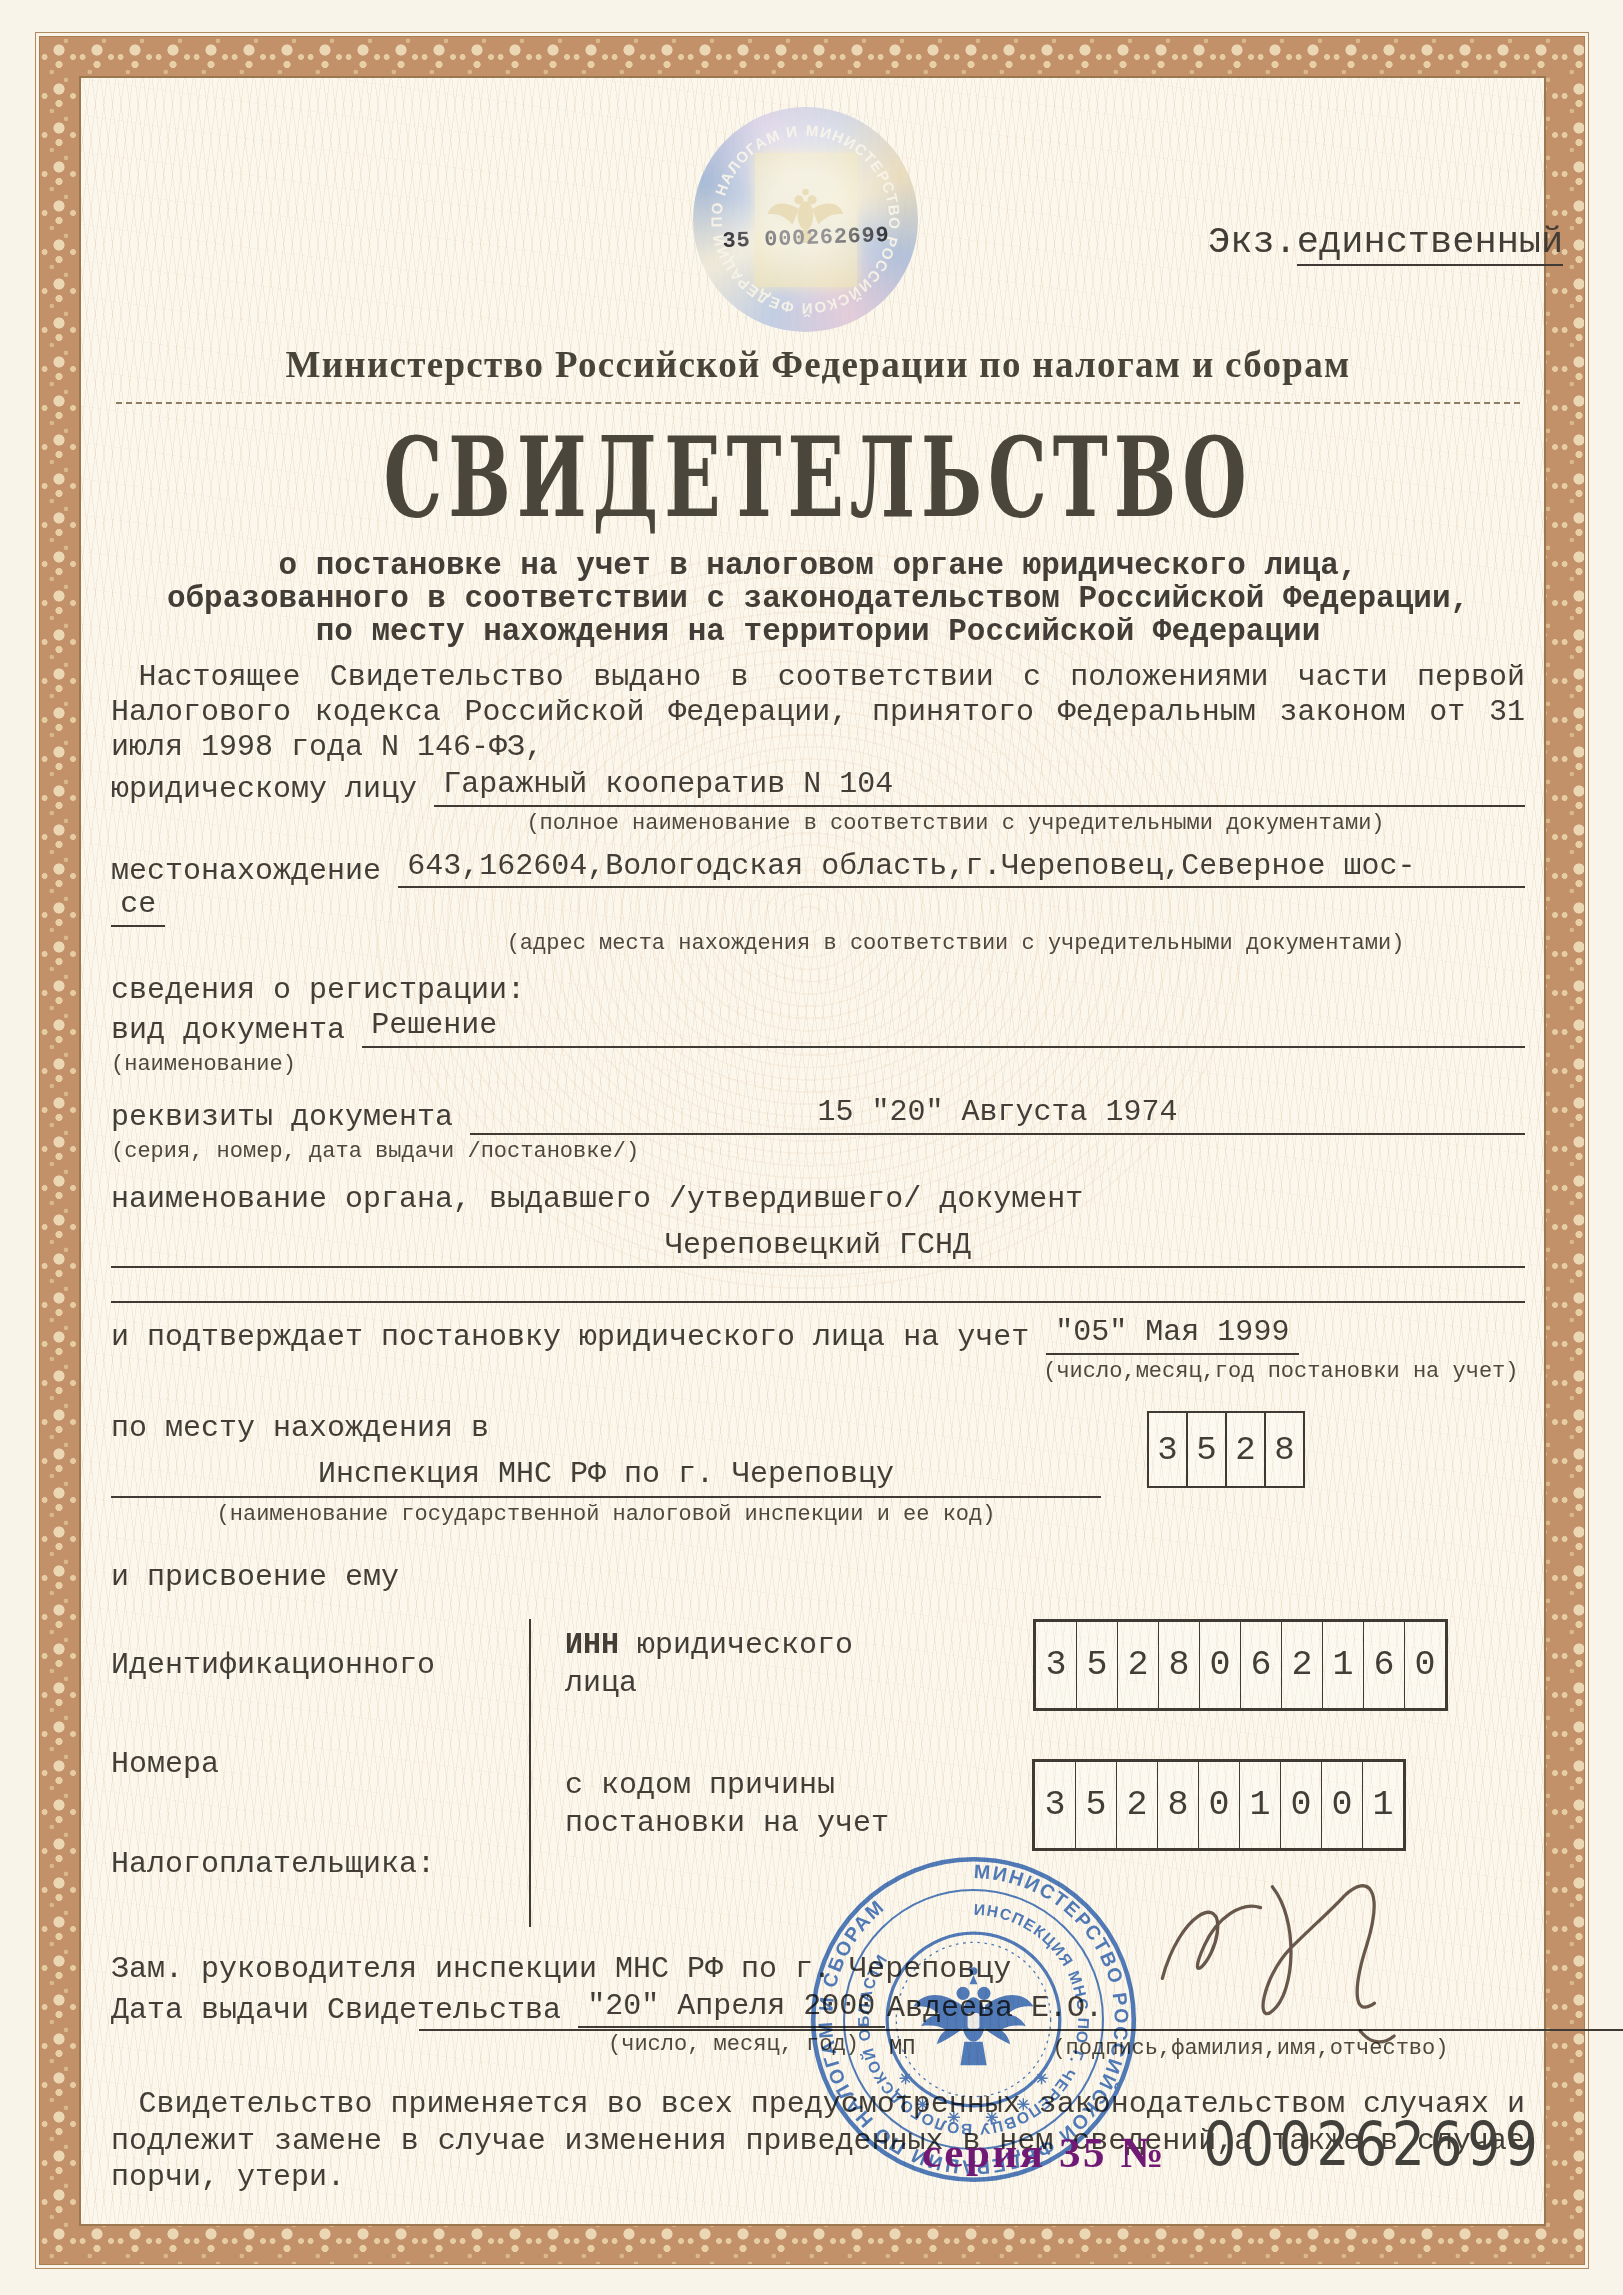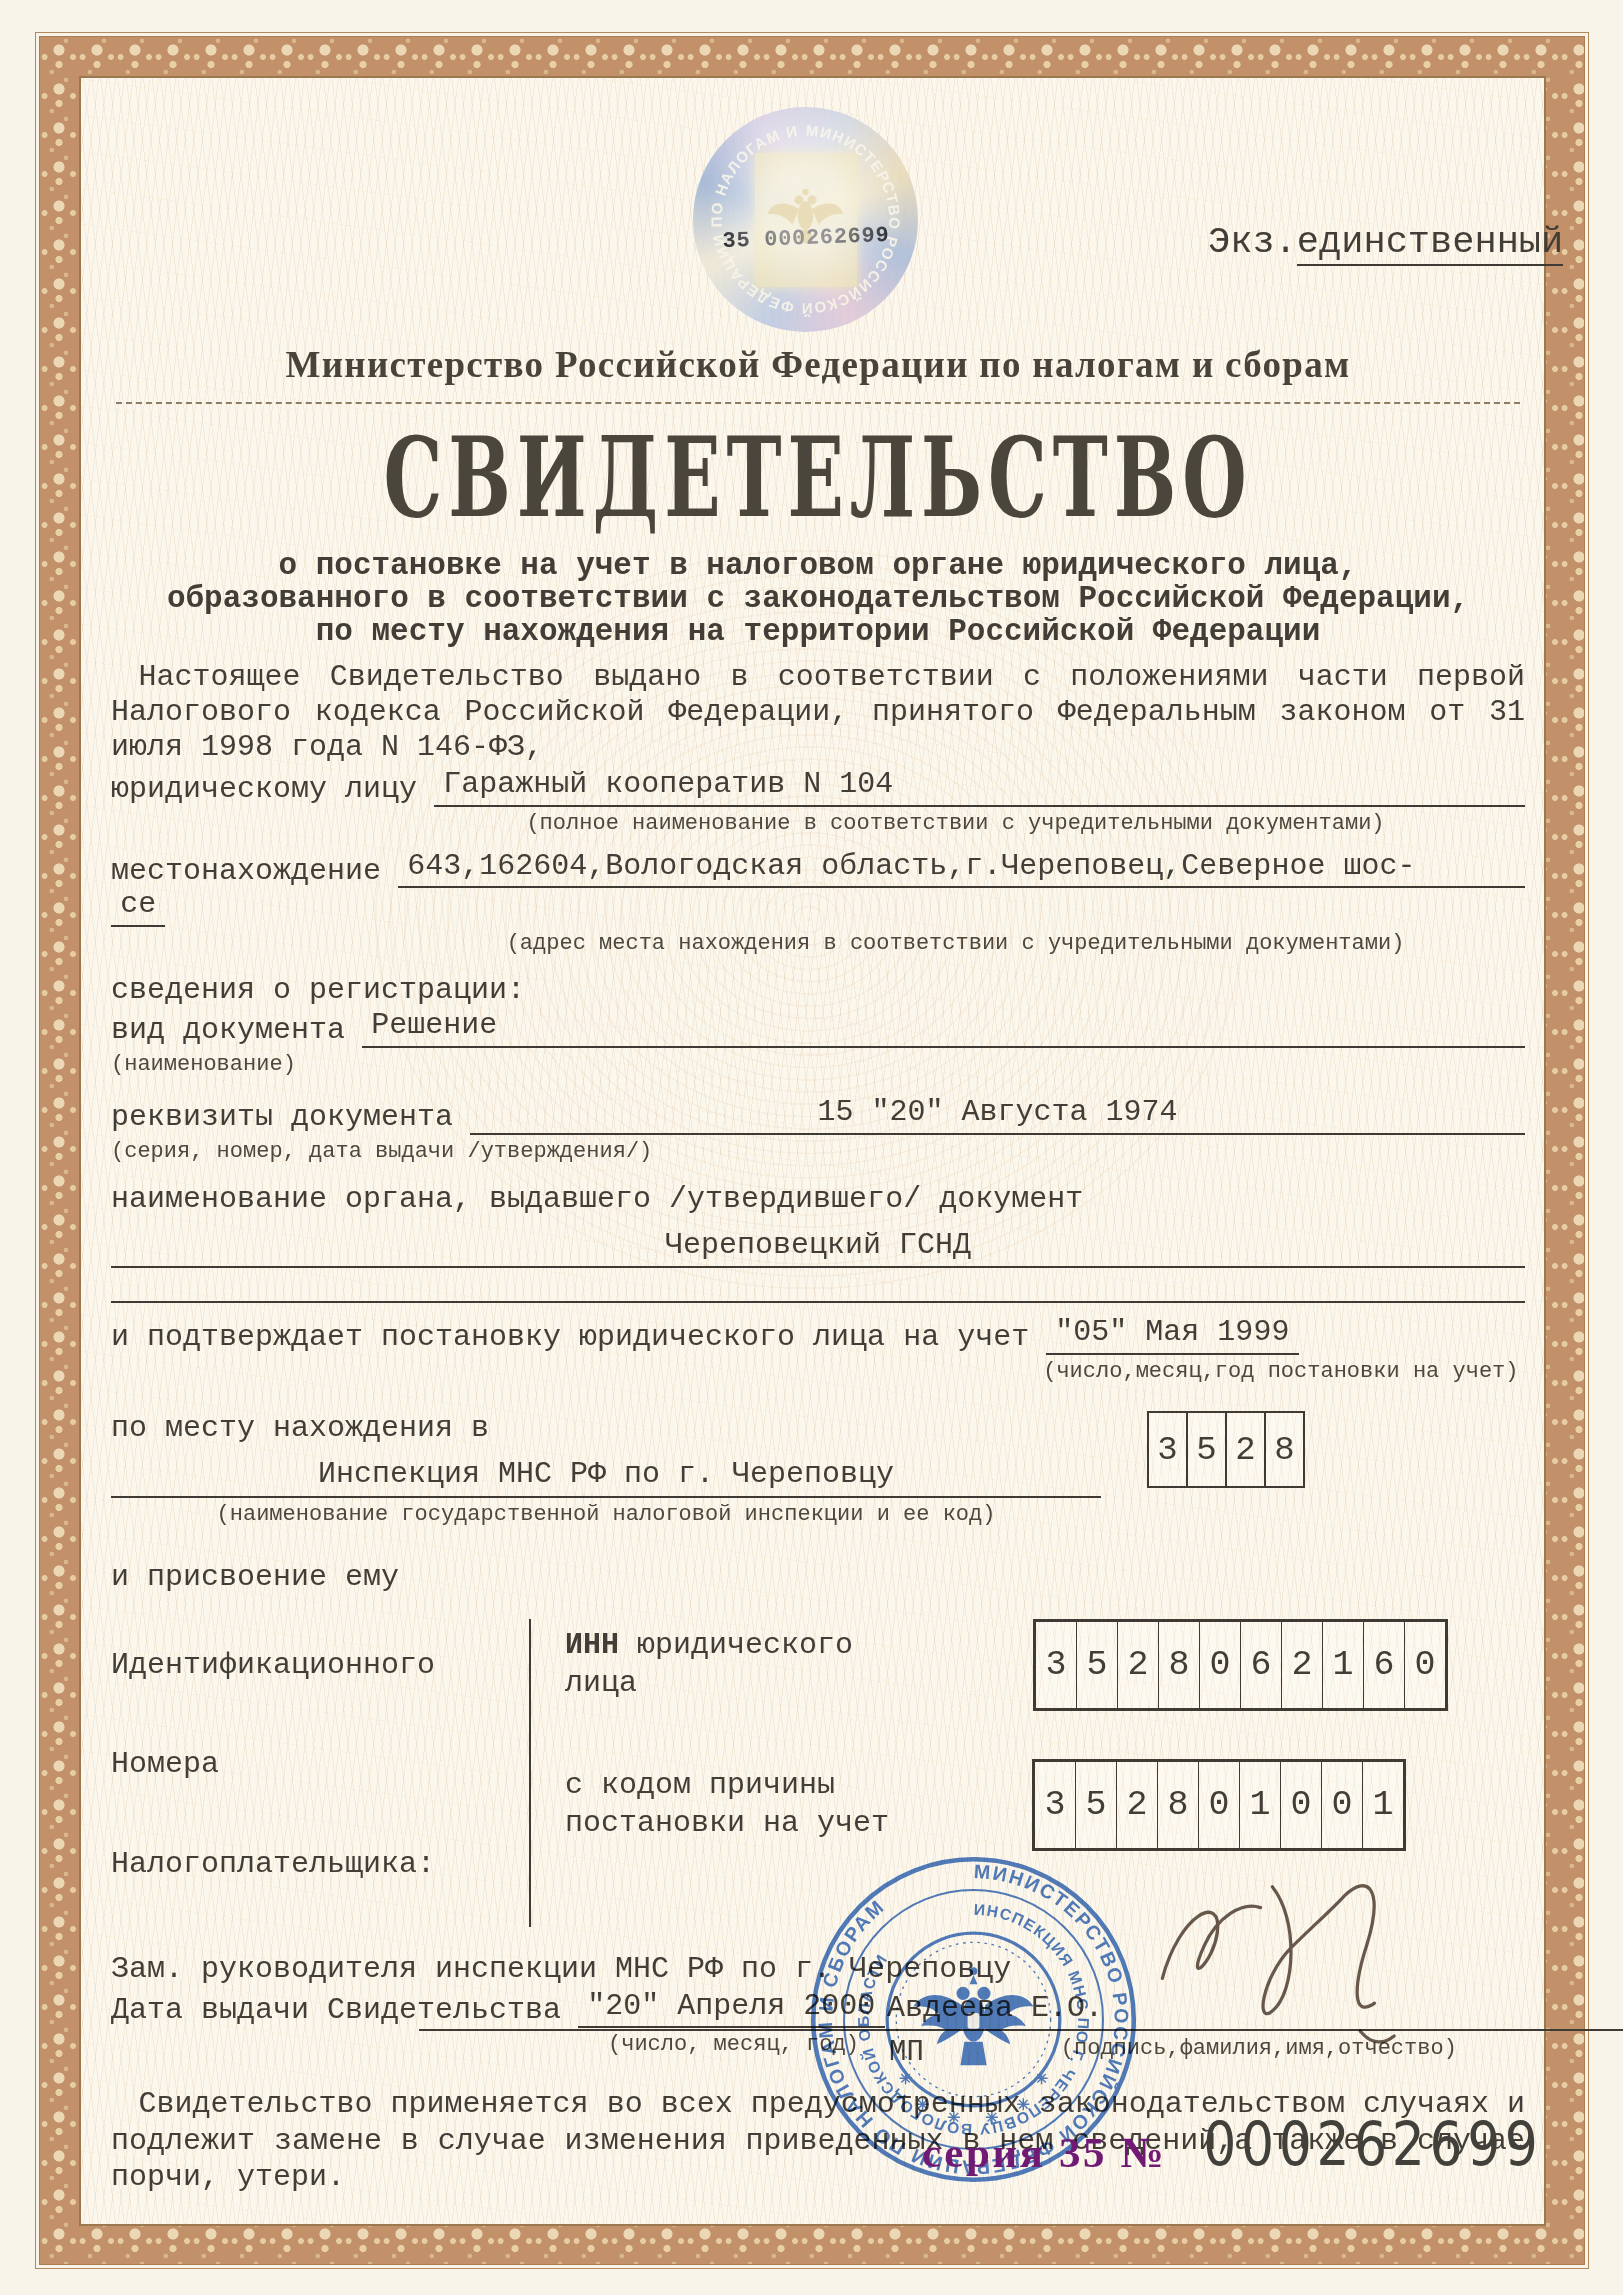--- a/index.html
+++ b/index.html
@@ -76,21 +76,21 @@
   .b{font-weight:bold;}
   
   .issue-row{margin-top:63px;}
   .issue-cap{margin-left:497px;}
   .validity{margin:29px 0 0 0;text-align:justify;text-indent:27.5px;font-size:30px;line-height:1.22;}
   
   .sig-block{position:absolute;left:111px;top:1952px;width:1414px;font-size:30px;}
   .sig-name-line{margin-left:308px;width:1067px;border-bottom:2.6px solid #3f3b34;
                  padding:5.2px 0 3.9px 468px;white-space:nowrap;}
   .sig-caps{display:flex;margin-left:778px;margin-top:5.2px;font-size:22px;}
-  .sig-caps .mp{font-size:29px;}
+  .sig-caps .mp{font-size:22px;}
   .sig-caps .caption{margin:0 0 0 137px;}
   
   .holo{position:absolute;left:693px;top:107px;width:225px;height:225px;border-radius:50%;overflow:hidden;}
   .holo .hbg{position:absolute;inset:-15.7px;filter:blur(6.5px);opacity:.85;
       background:conic-gradient(from 20deg,#cdd4e4,#e9dab6,#a4b8d8,#e0c6d8,#b7c7e3,#efe9d5,#99b0d4,#d8d1e8,#cdd4e4);}
   .holo .hshine{position:absolute;inset:0;border-radius:50%;
       background:radial-gradient(circle at 50% 45%, rgba(255,255,255,.55) 0 22%, rgba(255,255,255,0) 60%);}
   .holo-emblem{position:absolute;left:62px;top:46px;width:102px;height:134px;
       background:rgba(236,224,180,.82);box-shadow:0 0 11.8px rgba(236,224,180,.9);}
   .holo-serial{position:absolute;left:23.6px;top:119px;width:178px;text-align:center;
@@ -177,21 +177,21 @@
       <span class="lbl">вид документа</span>
       <span class="val">Решение</span>
       <span class="fill"></span>
     </div>
     <div class="caption cap-center">(наименование)</div>
 
     <div class="row" style="margin-top:19.6px;">
       <span class="lbl">реквизиты документа</span>
       <span class="center-fill">15 "20" Августа 1974</span>
     </div>
-    <div class="caption cap-center" style="padding-right:157px;">(серия, номер, дата выдачи /утверждения/)</div>
+    <div class="caption cap-center" style="padding-right:157px;">(серия, номер, дата выдачи /постановке/)</div>
 
     <div class="mono" style="margin-top:19.6px;">наименование органа, выдавшего /утвердившего/ документ</div>
     <div class="authority-value">Череповецкий ГСНД</div>
     <div class="blank-underline"></div>
 
     <div class="row" style="margin-top:13px;">
       <span class="lbl">и подтверждает постановку юридического лица на учет</span>
       <span class="val">"05" Мая 1999</span>
     </div>
     <div class="caption cap-right">(число,месяц,год постановки на учет)</div>

